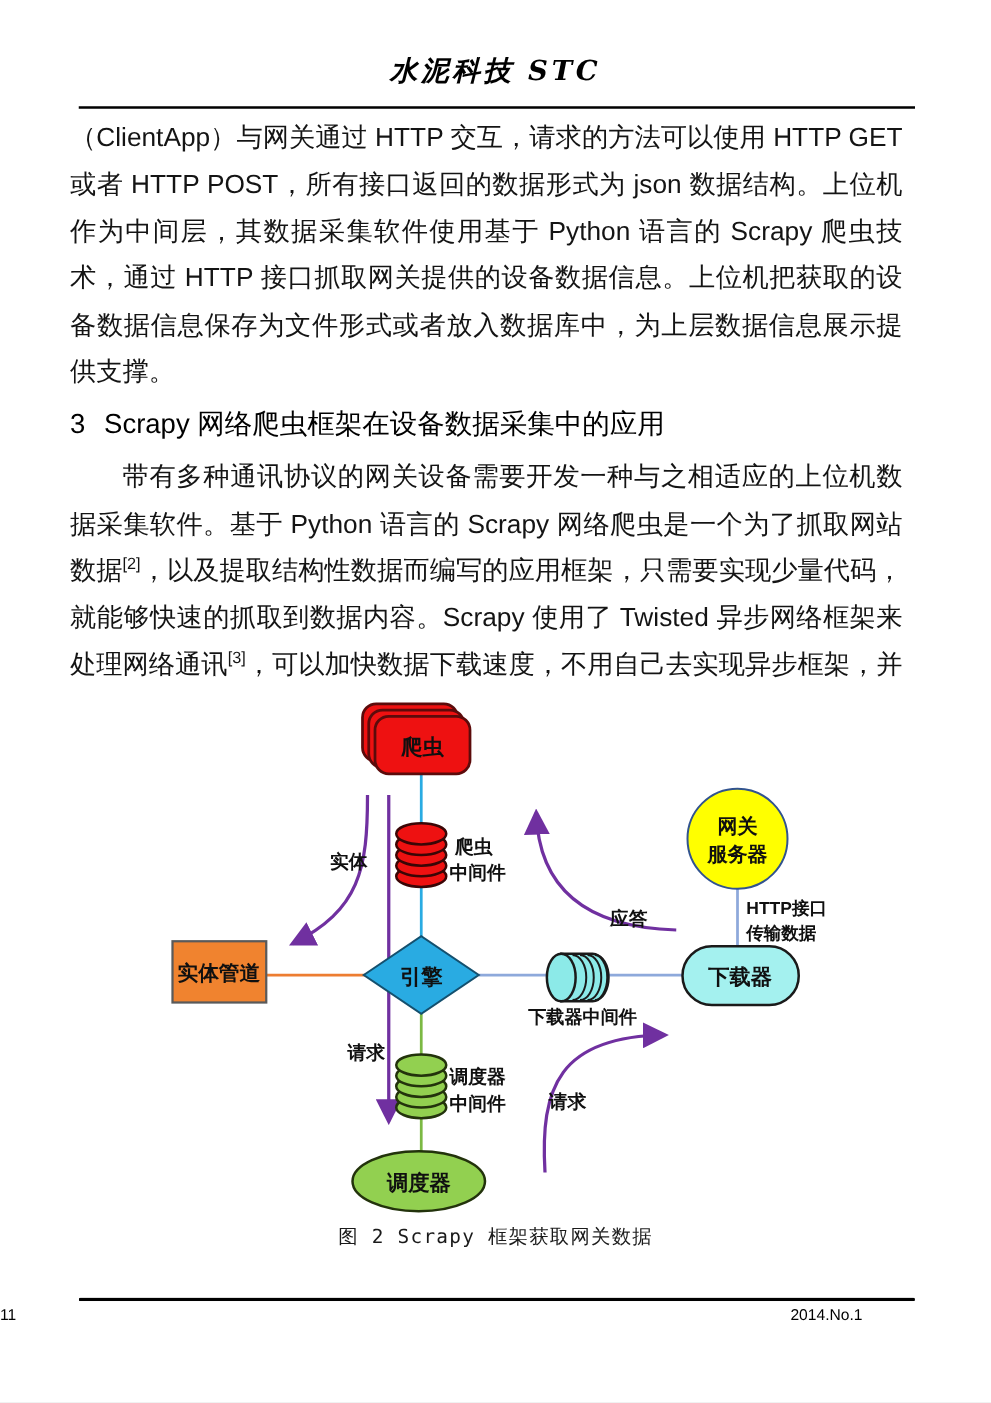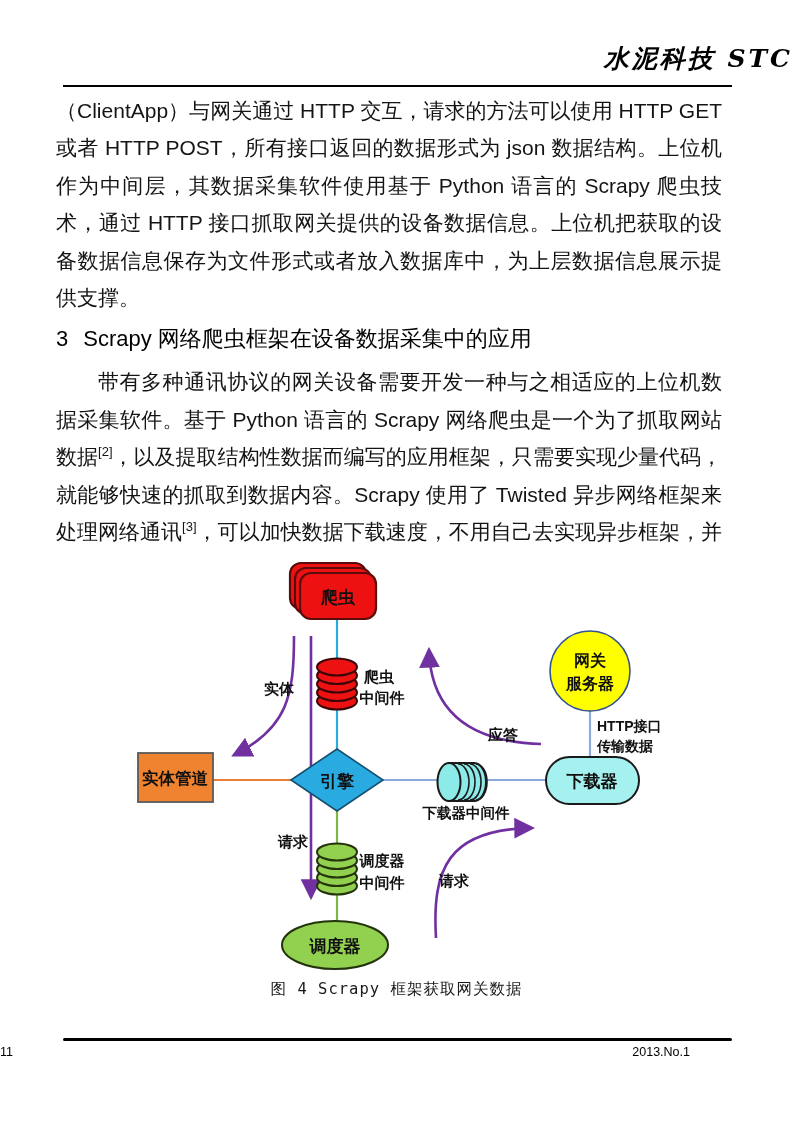--- a/index.html
+++ b/index.html
@@ -8,24 +8,24 @@
     width:793px;height:1122px;
     margin:0 auto;
     background:#ffffff;
     font-family:"Liberation Sans", sans-serif;
     color:#111;
     overflow:hidden;
   }
   
   .header-title{
     position:absolute;top:42px;left:0;width:100%;
-    text-align:right;
+    text-align:center;
     font-family:"DejaVu Serif", serif;
     font-style:italic;font-weight:bold;
-    font-size:25px;letter-spacing:3px;color:#000;
+    font-size:22px;letter-spacing:3px;color:#000;
   }
   .header-rule{
     position:absolute;top:85px;left:63px;right:61px;
     height:0;border-top:2px solid #000;
   }
   
   .text-block{
     position:absolute;top:92px;left:56px;width:666px;height:462px;
     overflow:hidden;
   }
@@ -174,19 +174,19 @@
 
       <text x="279" y="694" font-size="15" text-anchor="middle">实体</text>
       <text x="293" y="847" font-size="15" text-anchor="middle">请求</text>
       <text x="503" y="740" font-size="15" text-anchor="middle">应答</text>
       <text x="454" y="886" font-size="15" text-anchor="middle">请求</text>
       <text x="597" y="731" font-size="14" text-anchor="start">HTTP接口</text>
       <text x="597" y="751" font-size="14" text-anchor="start">传输数据</text>
     </svg>
   </div>
 
-  <div class="figure-caption">图 4 Scrapy 框架获取网关数据</div>
+  <div class="figure-caption">图 2 Scrapy 框架获取网关数据</div>
 
   <div class="footer-rule"></div>
   <div class="footer-page">11</div>
-  <div class="footer-issue">2013.No.1</div>
+  <div class="footer-issue">2014.No.1</div>
 
 </div>
 
 </body></html>

